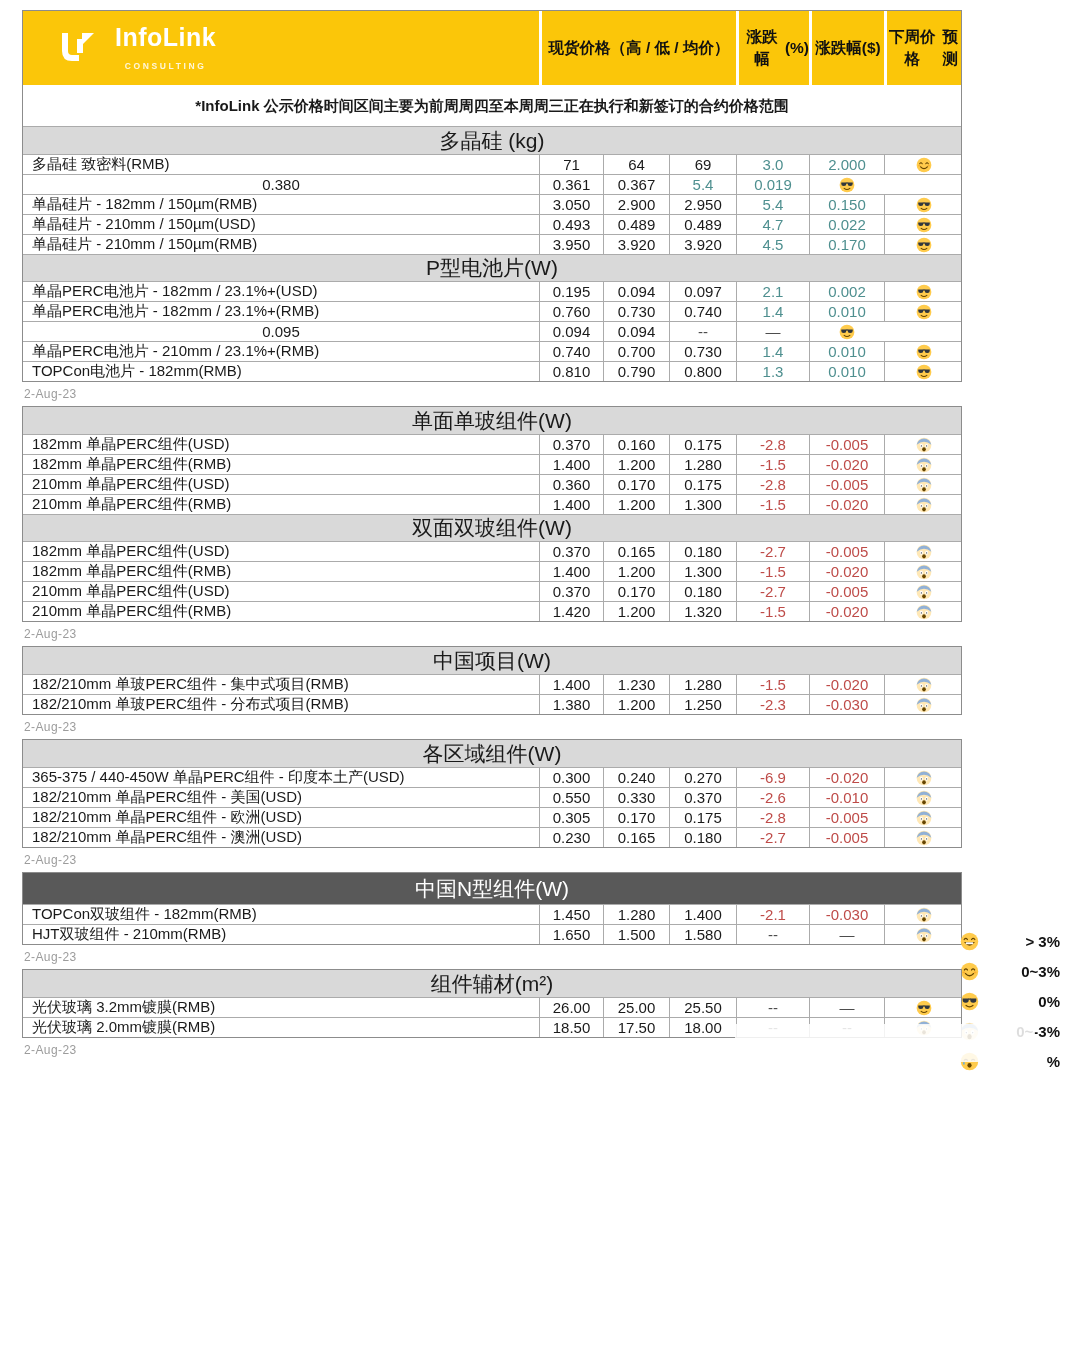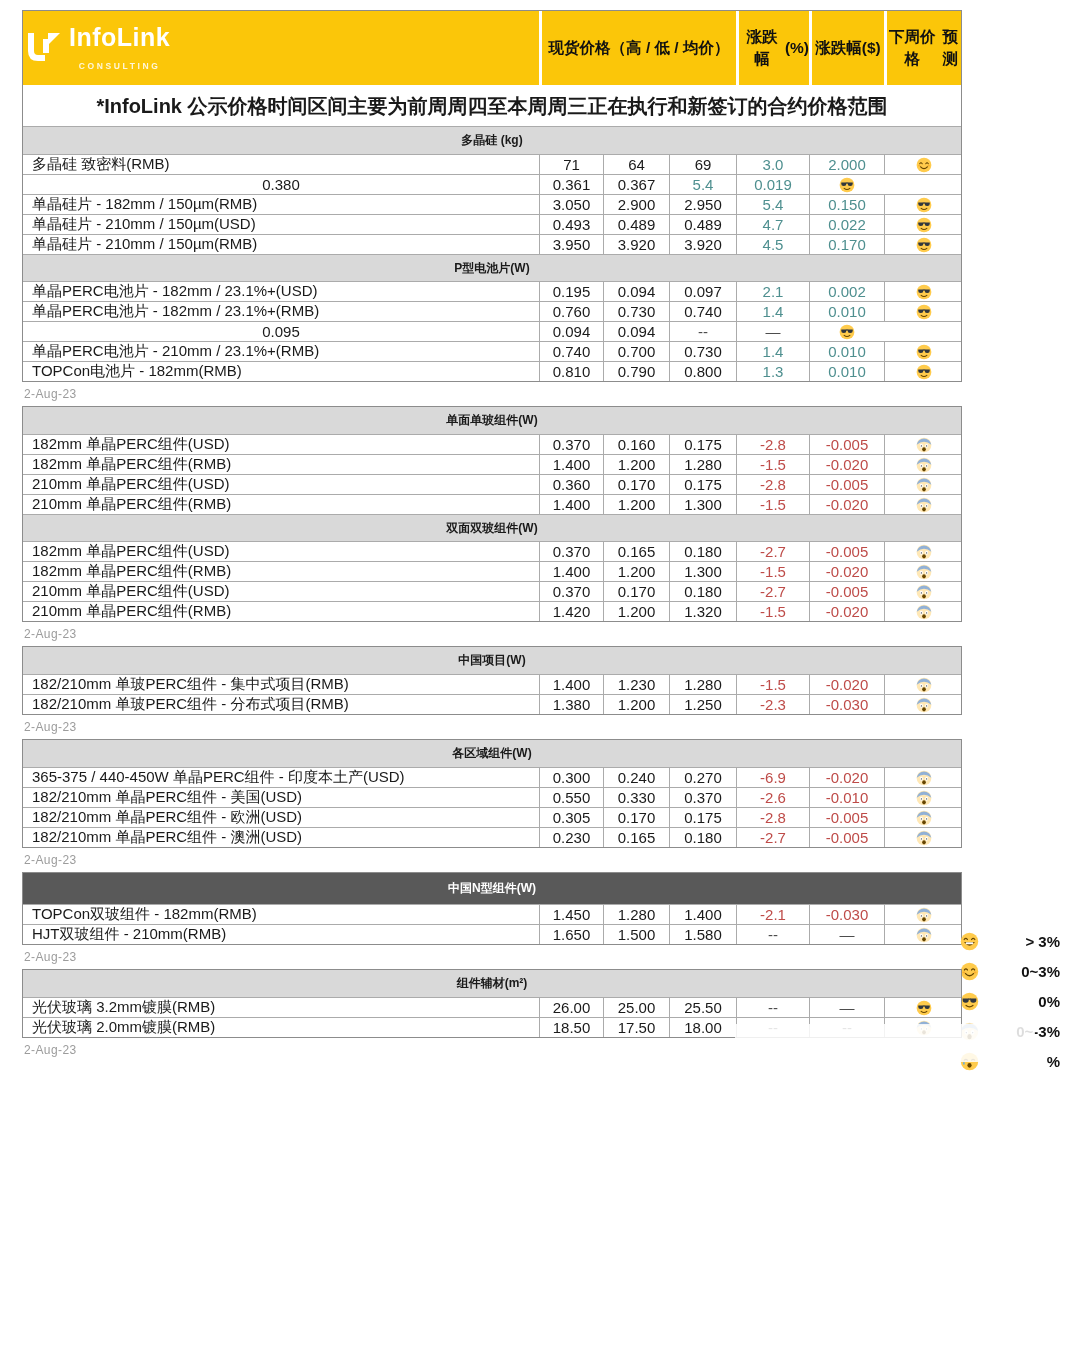--- a/index.html
+++ b/index.html
@@ -9,30 +9,30 @@
   }
   *{box-sizing:border-box}
   body{margin:0;background:#fff;font-family:"Liberation Sans",sans-serif;color:var(--ink)}
   .page{position:relative;width:1080px;height:1372px;background:#fff;overflow:hidden}
   .content{position:absolute;left:22px;top:10px;width:940px}
   .block{border:1px solid var(--bborder);background:#fff}
   
   .yellow-header{display:grid;grid-template-columns:516px 197px 73px 75px 79px;height:76px;background:var(--yellow);border-bottom:2px solid #fff}
   .yh-cell{border-left:3px solid #fff;display:flex;justify-content:center;align-items:center;font-weight:bold;font-size:15.5px;line-height:1.45;color:#111;text-align:center}
   .yh-cell:first-child{border-left:none}
-  .logo-cell{flex-direction:row;justify-content:flex-start;align-items:center}
+  .logo-cell{flex-direction:row;justify-content:flex-start;padding-left:34px;gap:12px;align-items:center}
   .logo-mark{width:46px;height:36px;display:block}
   .logo-text{display:flex;flex-direction:column;color:#fff;line-height:1}
   .brand{font-size:25px;font-weight:bold;letter-spacing:.5px}
   .sub{font-size:8.5px;letter-spacing:2.6px;opacity:.85;margin-top:12px}
   
-  .note{height:40px;display:flex;align-items:center;justify-content:center;font-weight:bold;font-size:20px;border-bottom:1px solid var(--grid)}
+  .note{height:40px;display:flex;align-items:center;justify-content:center;font-weight:bold;font-size:15px;border-bottom:1px solid var(--grid)}
   
   .block-body>div+div{border-top:1px solid var(--grid)}
-  .section{height:27px;display:flex;align-items:center;justify-content:center;font-weight:bold;font-size:12px;background:var(--secbg)}
+  .section{height:27px;display:flex;align-items:center;justify-content:center;font-weight:normal;font-size:21px;background:var(--secbg)}
   .section.dark{height:31px;background:var(--secdark);color:#fff}
   .row{display:grid;grid-template-columns:516px 64px 66px 67px 73px 75px 79px;height:20px}
   .cell{display:flex;align-items:center;justify-content:center;font-size:15px;border-left:1px solid var(--grid);overflow:hidden;white-space:nowrap}
   .cell:first-child{border-left:none}
   .cell.name{justify-content:flex-start;padding-left:9px}
   .cell.up{color:var(--up)}
   .cell.down{color:var(--down)}
   .cell.neutral{color:#4d4d4d}
   .face{display:inline-flex;line-height:0}
   .cell .face svg{width:16px;height:16px}

